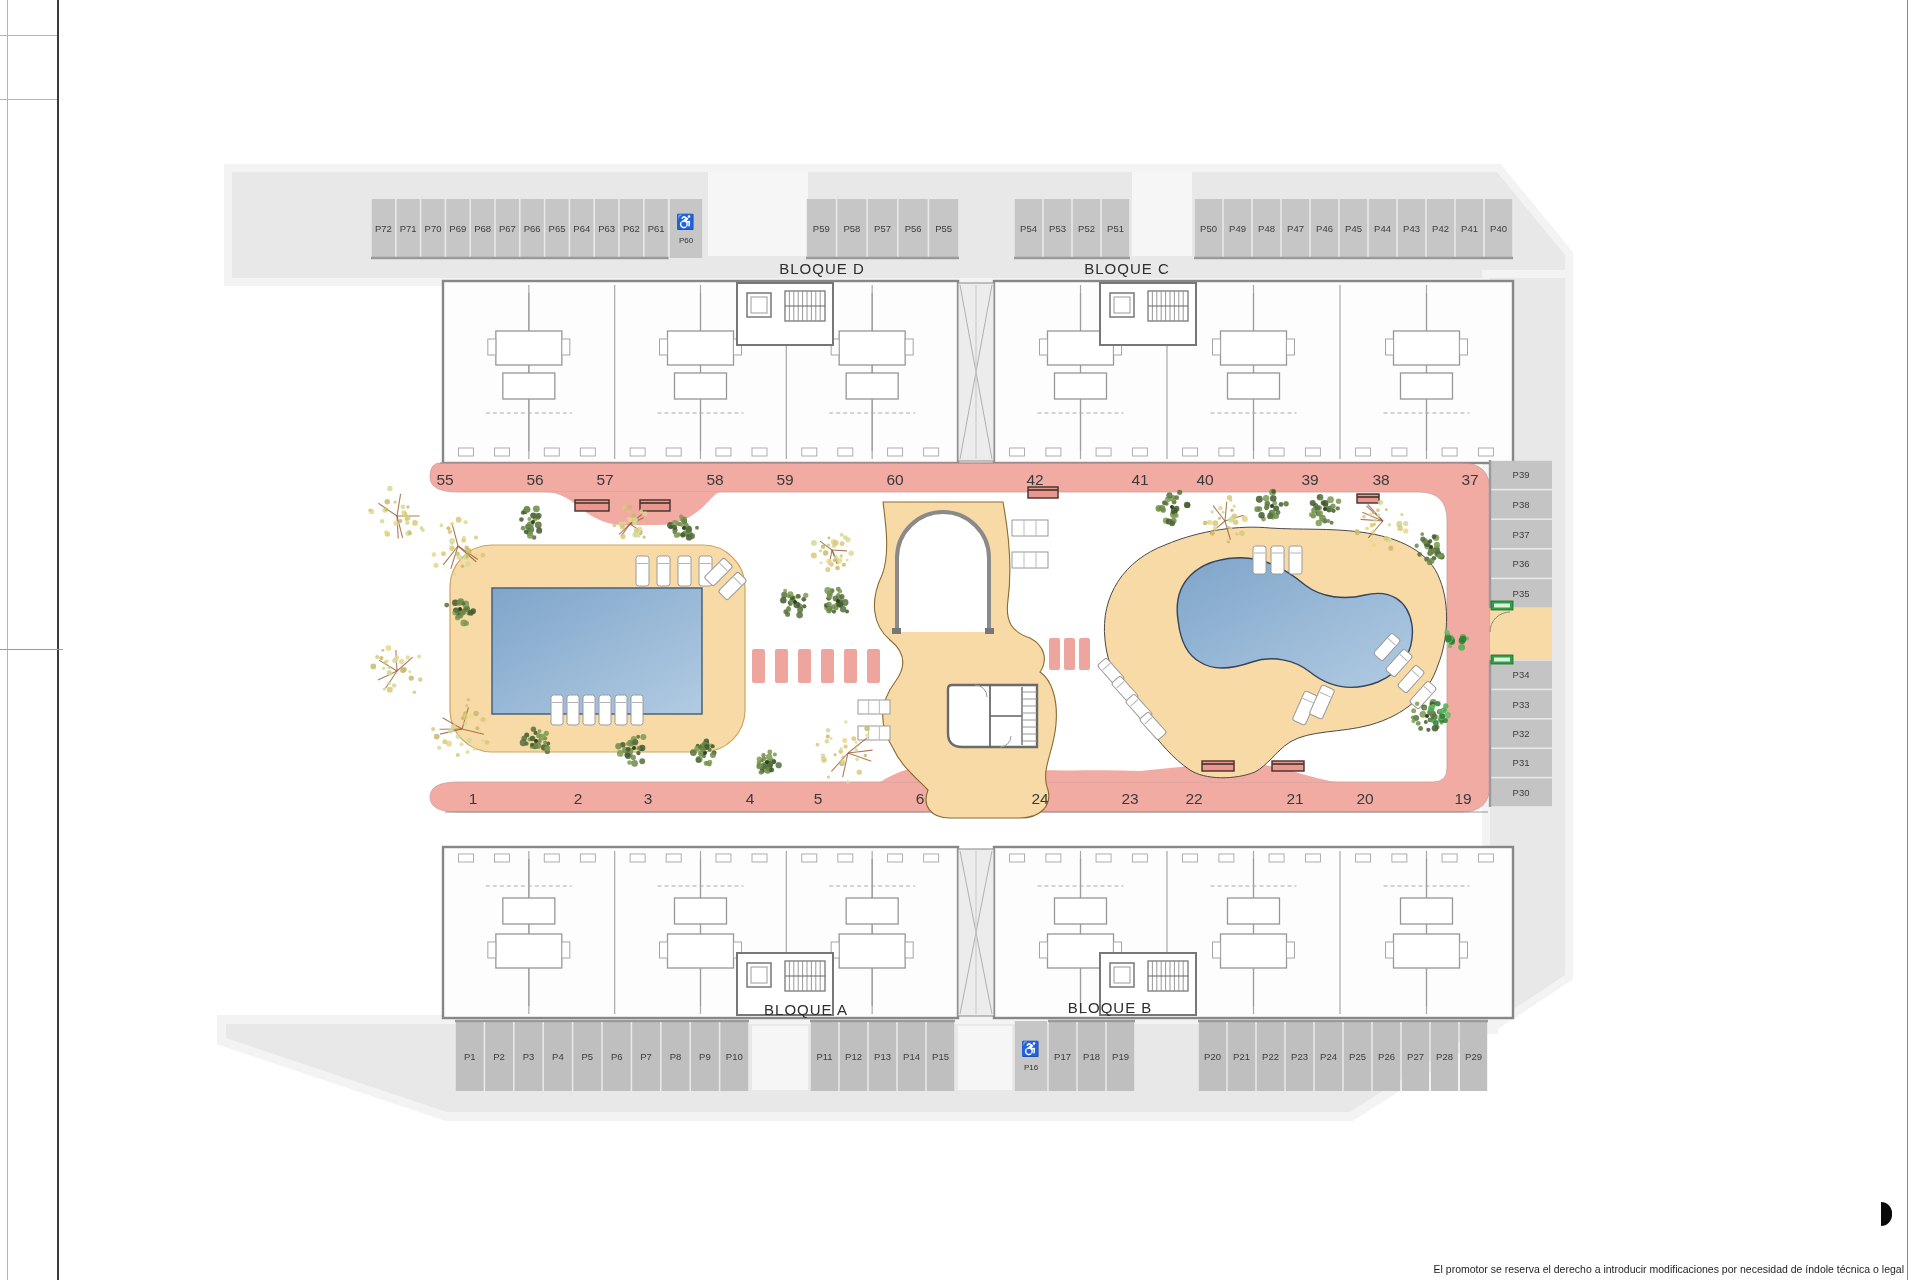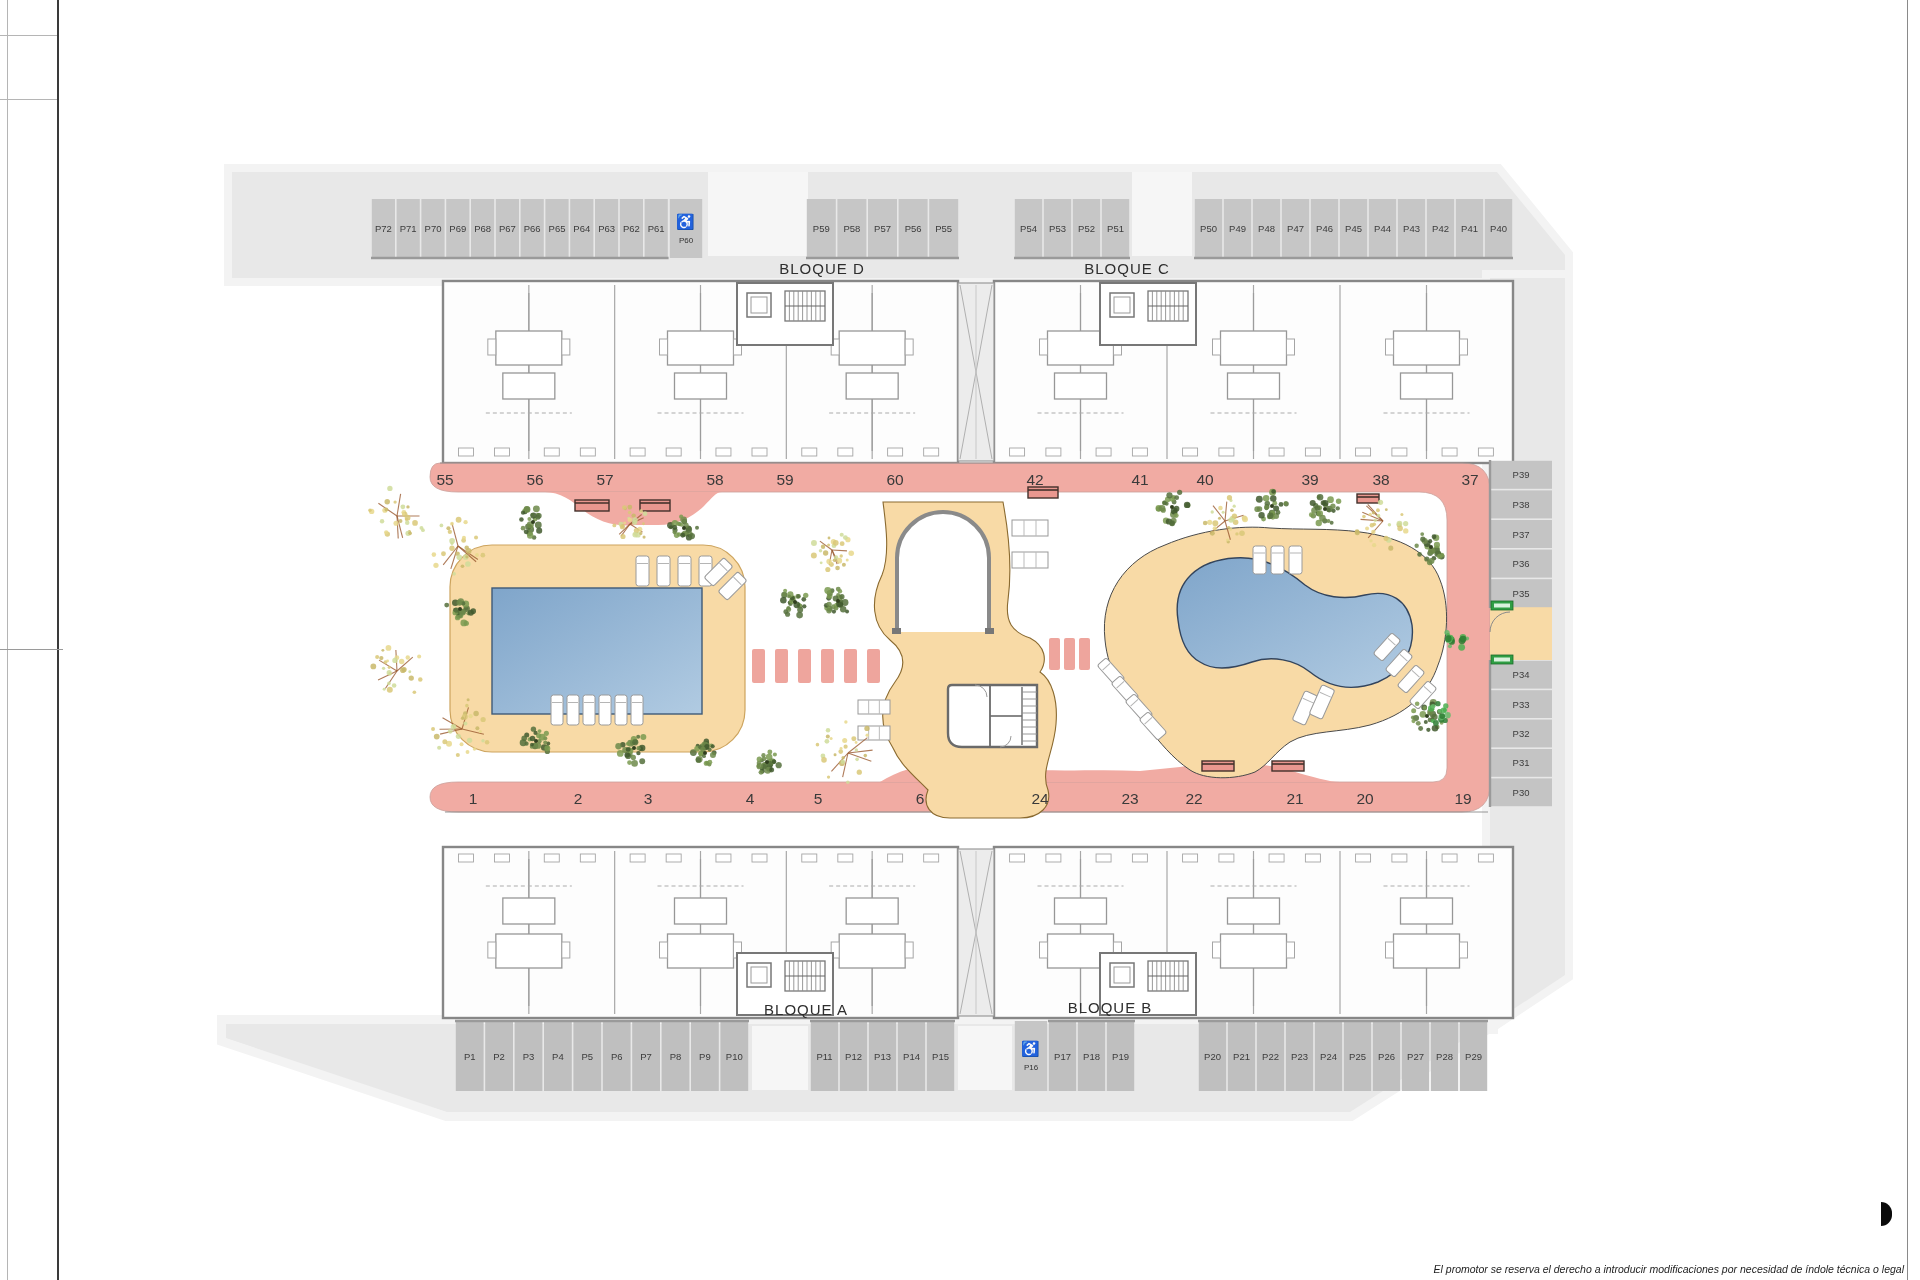--- a/index.html
+++ b/index.html
@@ -4,21 +4,21 @@
 <style>
   html,body{margin:0;padding:0;background:#fff;}
   .stage{position:relative;width:1920px;height:1280px;background:#fff;overflow:hidden;
          font-family:"Liberation Sans",sans-serif;}
   .stage svg{position:absolute;left:0;top:0;}
   .sheetline-v{position:absolute;top:0;bottom:0;width:2px;background:#3a3a3a;}
   .sheetline-v.faint{width:1px;background:#b5b5b5;}
   .sheetline-h{position:absolute;height:1px;background:#9a9a9a;}
   .halfdisc{position:absolute;width:11px;height:24px;background:#0a0a0a;
             border-radius:0 12px 12px 0 / 0 12px 12px 0;}
-  .disclaimer{position:absolute;font-size:10.5px;font-style:italic;color:#1d1d1d;
+  .disclaimer{position:absolute;font-size:10.5px;color:#1d1d1d;
               white-space:nowrap;}
   text{font-family:"Liberation Sans",sans-serif;}
   .plabel{font-size:9.5px;fill:#3c3c3c;}
   .punit{font-size:15.5px;fill:#3a3a3a;}
   .bloque{font-size:15px;fill:#2e2e2e;letter-spacing:1px;}
   .wheel{font-size:15px;fill:#111;}
   .wheelsub{font-size:8px;fill:#333;}
 </style>
 </head>
 <body>

